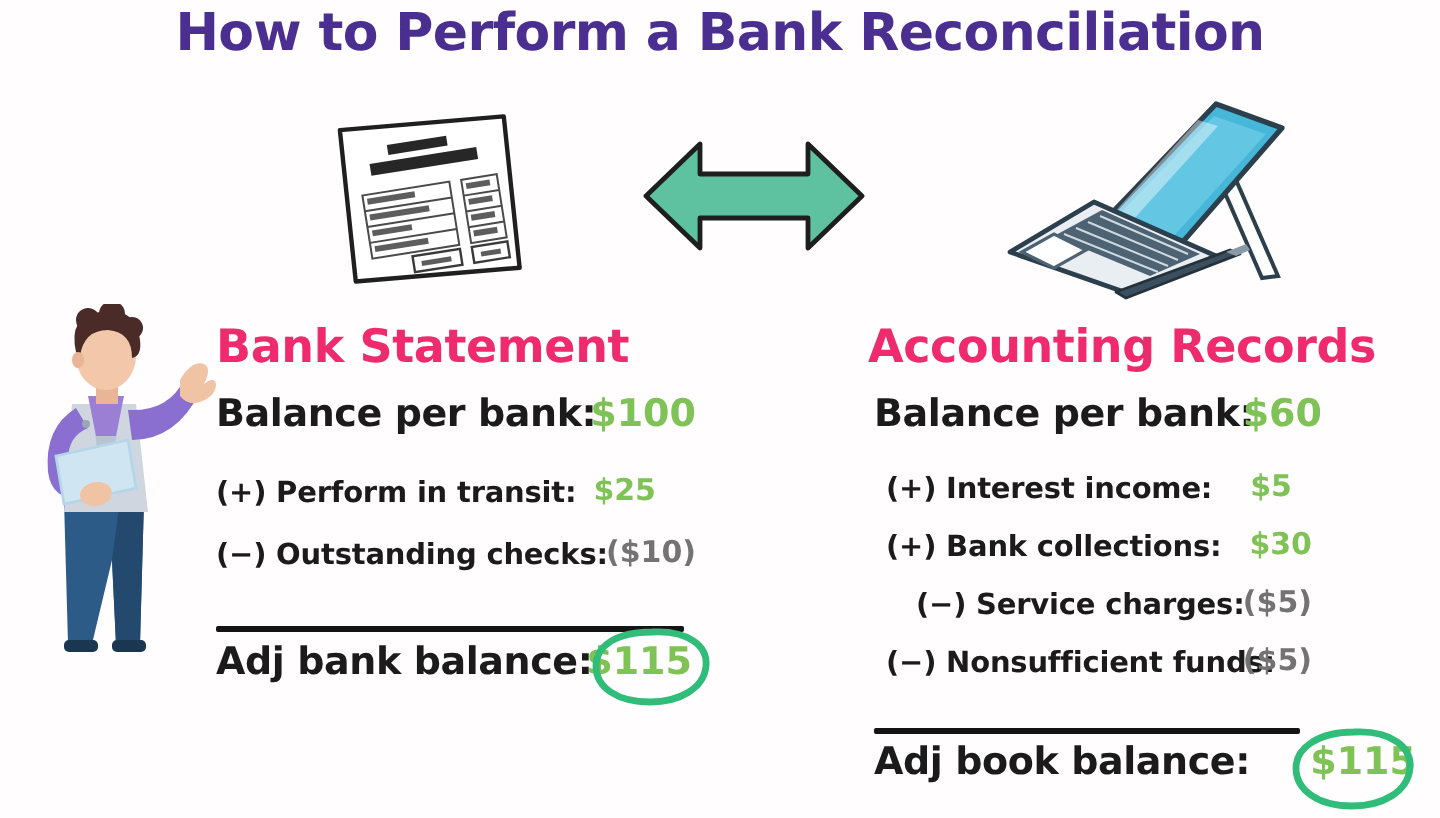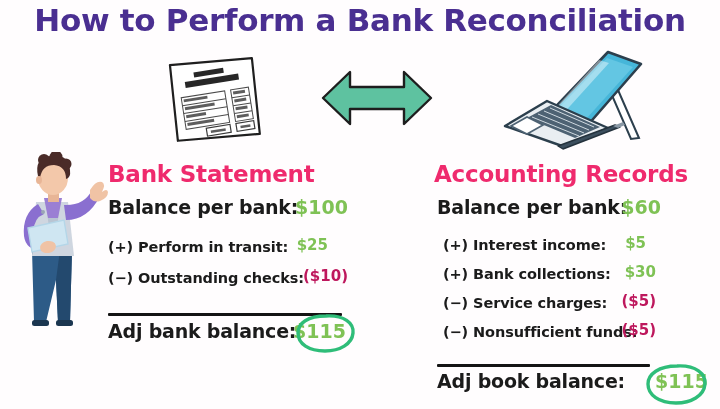--- a/index.html
+++ b/index.html
@@ -21,21 +21,21 @@
 
   
   .title {
     position: absolute;
     left: 0;
     top: 2px;
     width: 720px;
     text-align: center;
     font-family: "DejaVu Sans", sans-serif;
     font-weight: bold;
-    font-size: 31px;
+    font-size: 26px;
     letter-spacing: -0.3px;
     color: #4a2f91;
     white-space: nowrap;
   }
 
   
   .sec-heading {
     position: absolute;
     font-family: "DejaVu Sans", sans-serif;
     font-weight: bold;
@@ -65,21 +65,21 @@
   }
   .row .amount {
     position: absolute;
     top: 0;
     font-family: "DejaVu Sans", sans-serif;
     font-weight: bold;
     white-space: nowrap;
     text-align: left;
   }
   .amt-pos { color: #7fc255; }
-  .amt-neg { color: #be185d; }
+  .amt-neg { color: #737373; }
 
   
   .row.main { height: 34px; }
   .row.main .label  { font-size: 19px; font-weight: bold; letter-spacing: -0.2px; }
   .row.main .amount { font-size: 19px; }
   .row.sub .label   { font-size: 14.5px; font-weight: bold; letter-spacing: -0.1px; }
   .row.sub .amount  { font-size: 15px; }
 
   .rule {
     position: absolute;
@@ -258,21 +258,21 @@
     <div class="row sub" style="margin-top:4px;">
       <span class="label" style="top:3px; left:6px;">(+) Interest income:</span>
       <span class="amount amt-pos" style="right:6px;">$5</span>
     </div>
 
     <div class="row sub" style="margin-top:1px;">
       <span class="label" style="top:3px; left:6px;">(+) Bank collections:</span>
       <span class="amount amt-pos" style="right:-4px;">$30</span>
     </div>
 
-    <div class="row sub" style="margin-top:1px;">
+    <div class="row sub" style="margin-top:1px;margin-left:15px;">
       <span class="label" style="top:3px; left:6px;">(−) Service charges:</span>
       <span class="amount amt-neg" style="right:-4px;">($5)</span>
     </div>
 
     <div class="row sub" style="margin-top:1px;">
       <span class="label" style="top:3px; left:6px;">(−) Nonsufficient funds:</span>
       <span class="amount amt-neg" style="right:-4px;">($5)</span>
     </div>
   </div>
 

